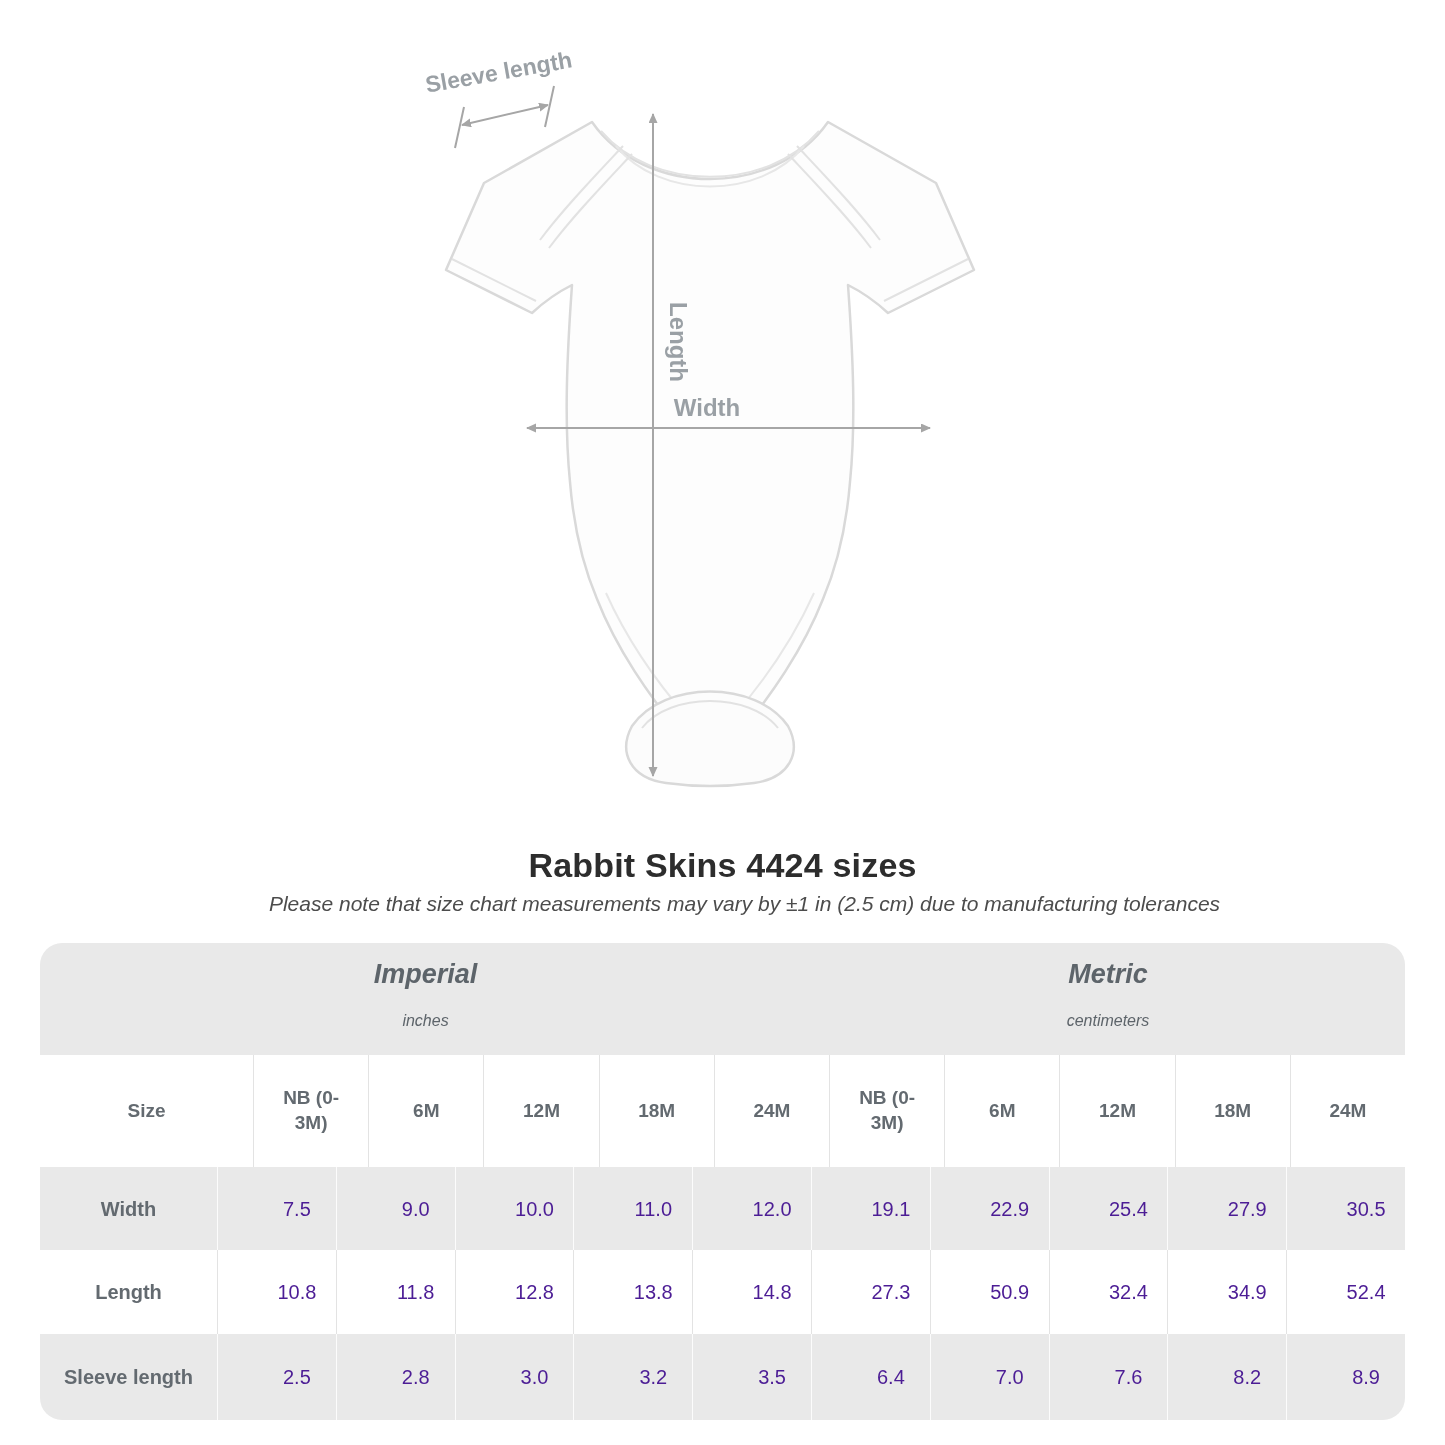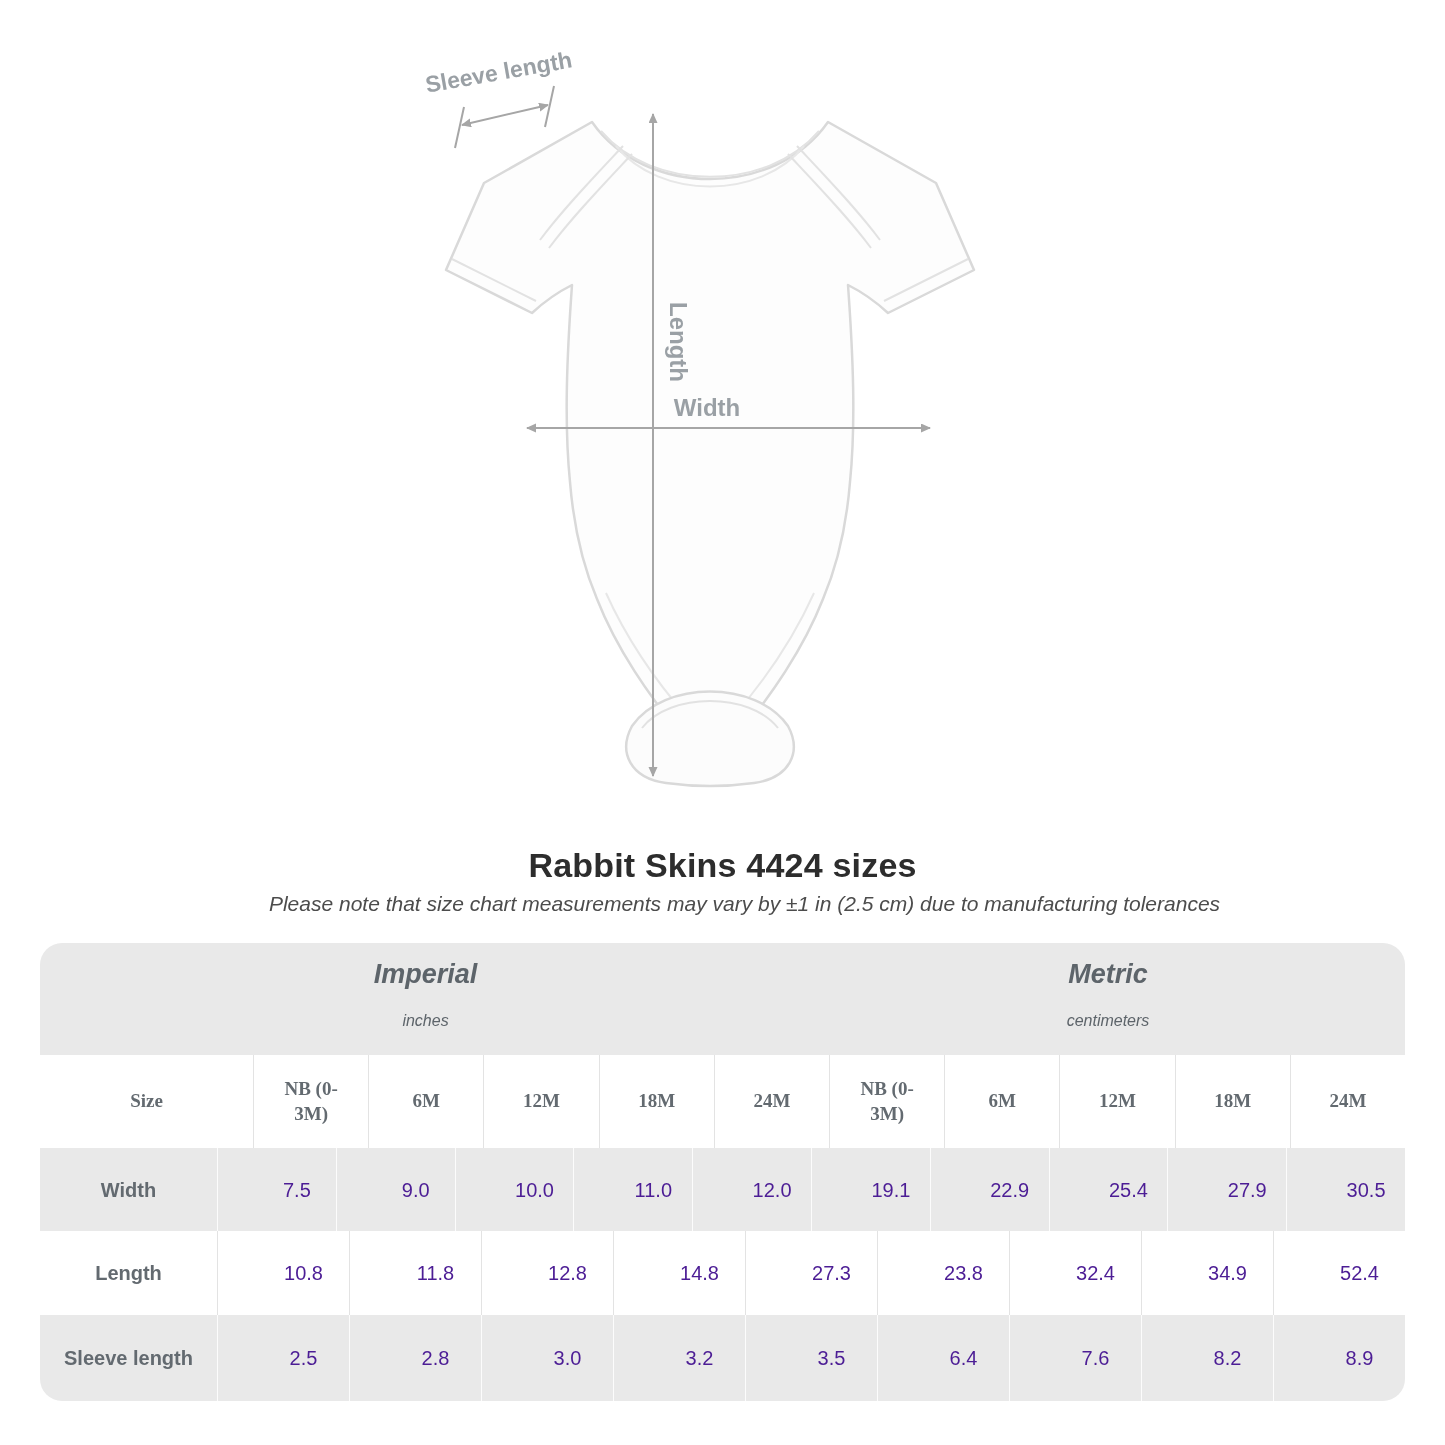--- a/index.html
+++ b/index.html
@@ -64,21 +64,21 @@
     font-weight: bold;
     font-style: italic;
     color: #5d646a;
   }
   .sec-unit {
     font-size: 16px;
     font-style: italic;
     color: #5d646a;
   }
   .trow { display: flex; }
-  .h-size { height: 93px; font-family: Liberation Serif, serif; }
+  .h-size { height: 112px; }
   .h-w { height: 83px; }
   .h-l { height: 84px; }
   .h-s { height: 86px; }
   .row-white { background: #ffffff; }
   .row-gray  { background: #e9e9e9; }
   .row-white .c + .c { border-left: 1px solid #e3e3e3; }
   .row-gray  .c + .c { border-left: 1px solid rgba(255,255,255,0.85); }
   .trow.rounded-bottom { border-radius: 0 0 22px 22px; }
   .c {
     flex: 1 1 0;
@@ -206,34 +206,36 @@
     <div class="c val">25.4</div>
     <div class="c val">27.9</div>
     <div class="c val">30.5</div>
   </div>
 
   <div class="trow row-white h-l">
     <div class="c first rowlabel">Length</div>
     <div class="c val">10.8</div>
     <div class="c val">11.8</div>
     <div class="c val">12.8</div>
+    <div class="c val">13.8</div>
     <div class="c val">14.8</div>
     <div class="c val">27.3</div>
-    <div class="c val">23.8</div>
+    <div class="c val">50.9</div>
     <div class="c val">32.4</div>
     <div class="c val">34.9</div>
     <div class="c val">52.4</div>
   </div>
 
   <div class="trow row-gray h-s rounded-bottom">
     <div class="c first rowlabel">Sleeve length</div>
     <div class="c val">2.5</div>
     <div class="c val">2.8</div>
     <div class="c val">3.0</div>
     <div class="c val">3.2</div>
     <div class="c val">3.5</div>
     <div class="c val">6.4</div>
+    <div class="c val">7.0</div>
     <div class="c val">7.6</div>
     <div class="c val">8.2</div>
     <div class="c val">8.9</div>
   </div>
 
 </div>
 
 </body></html>

